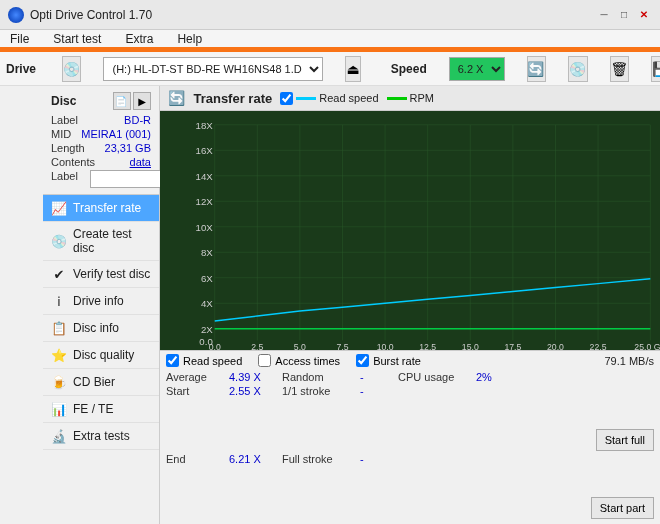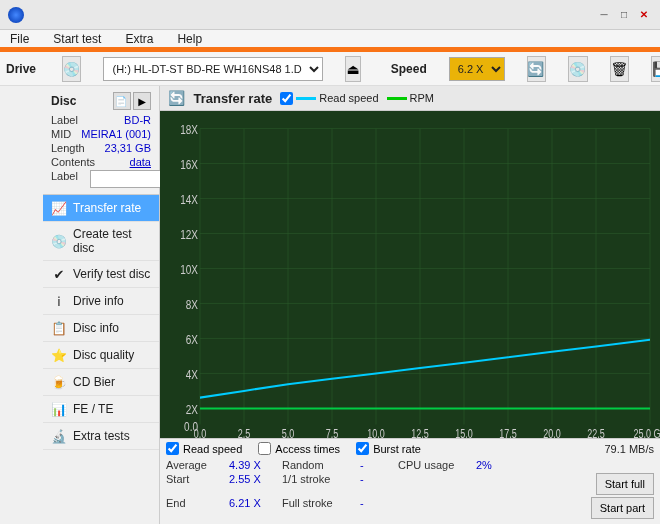--- a/index.html
+++ b/index.html
@@ -100,21 +100,21 @@
       cursor: pointer;
       font-size: 14px;
     }
     .speed-label {
       font-size: 12px;
       font-weight: bold;
       color: #222;
       margin-left: 8px;
     }
     .speed-select {
-      background: #eab308;
+      background: #22c55e;
       border: 1px solid #aaa;
       height: 24px;
       font-size: 11px;
       padding: 0 4px;
       width: 70px;
       color: #222;
     }
 
     
     .main-layout {
@@ -273,21 +273,21 @@
     }
     .legend-color {
       width: 20px;
       height: 3px;
     }
 
     
     .chart-area {
       flex: 1;
       position: relative;
-      padding: 4px 0 0 0;
+      padding: 4px 0 0 16px;
       background: #1a3a1a;
     }
     .chart-svg {
       width: 100%;
       height: 100%;
     }
 
     
     .bottom-controls {
       padding: 3px 6px;
@@ -352,20 +352,21 @@
       flex: 1;
     }
     .start-btn {
       background: #e8e8e8;
       border: 1px solid #aaa;
       height: 22px;
       font-size: 11px;
       padding: 0 8px;
       cursor: pointer;
       white-space: nowrap;
+      margin-top: 44px;
     }
 
     
     .progress-row {
       display: flex;
       align-items: center;
       gap: 6px;
       margin-top: 2px;
     }
     .status-text {
@@ -389,20 +390,21 @@
       min-width: 38px;
       text-align: right;
     }
   </style>
 </head>
 <body>
 
 <div class="title-bar">
   <div class="title-bar-left">
     <div class="app-icon"></div>
+    <span class="title-text">Opti Drive Control 1.70</span>
   </div>
   <div class="title-bar-controls">
     <div class="title-btn">─</div>
     <div class="title-btn">□</div>
     <div class="title-btn close">✕</div>
   </div>
 </div>
 
 <div class="menu-bar">
   <span class="menu-item">File</span>

